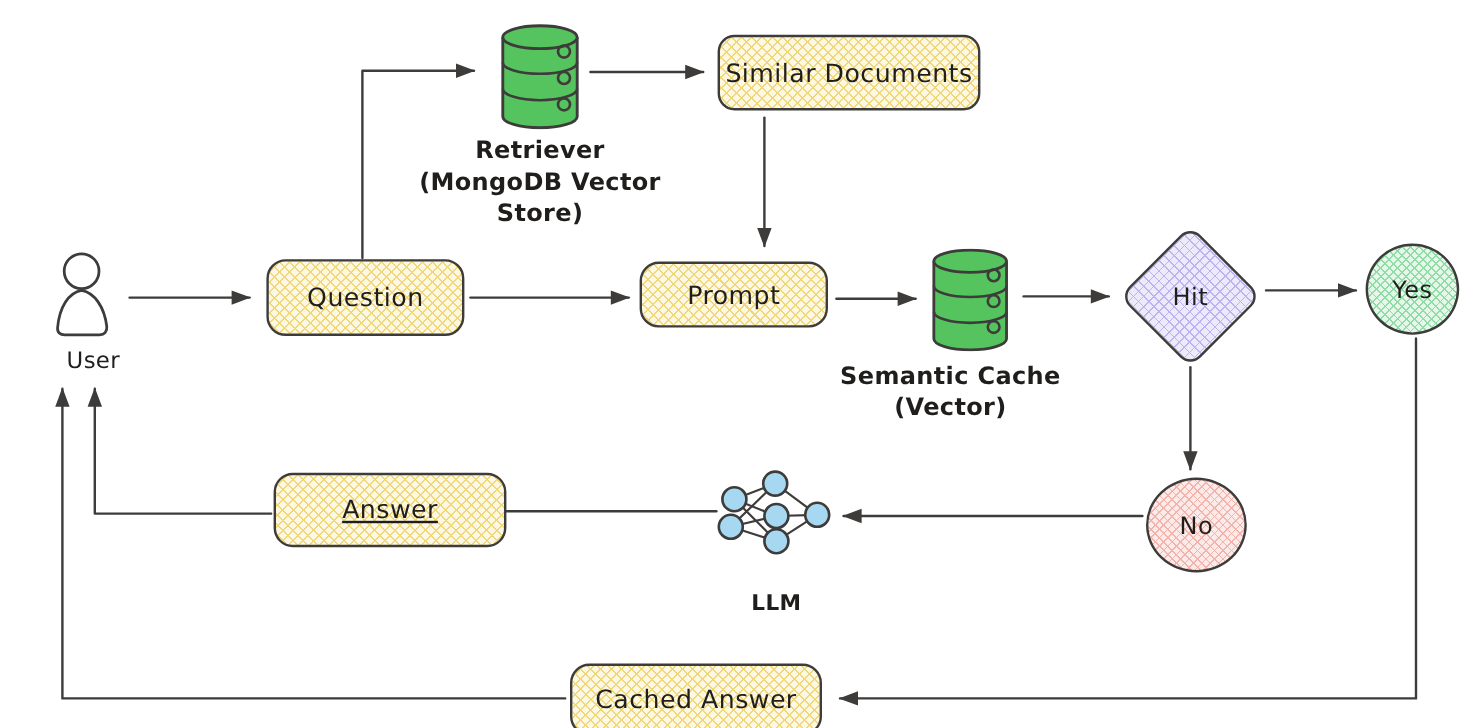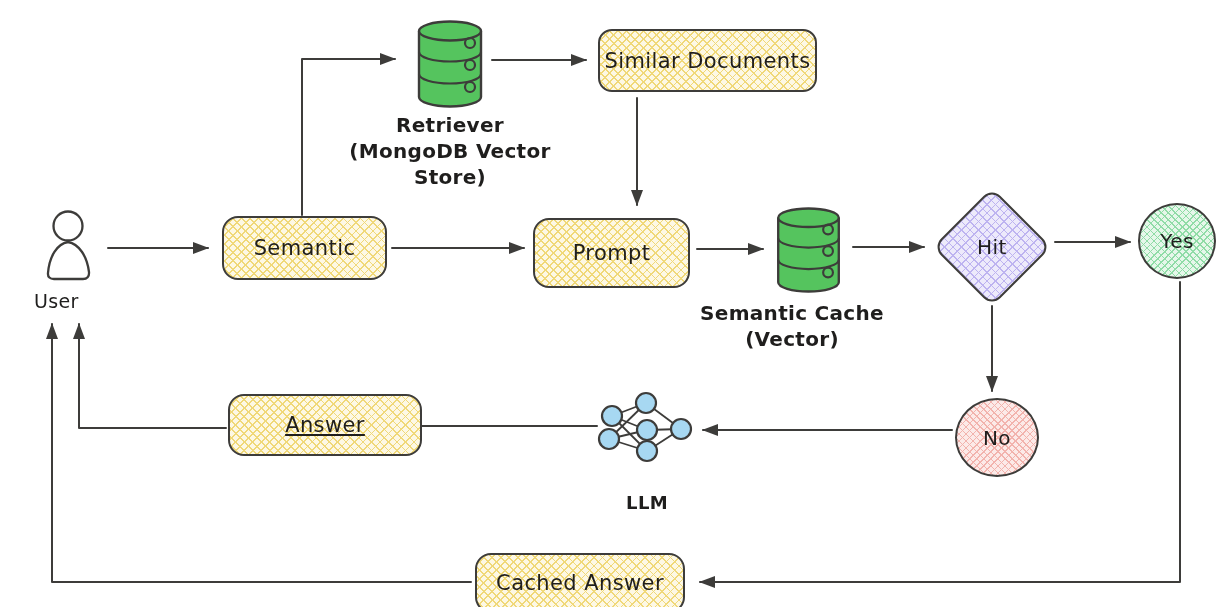--- a/index.html
+++ b/index.html
@@ -48,21 +48,21 @@
       repeating-linear-gradient(45deg, var(--no-hatch,#f2b3ad) 0 1px, transparent 1px 5px),
       repeating-linear-gradient(135deg, var(--no-hatch,#f2b3ad) 0 1px, transparent 1px 5px);
   }
   .caption{position:absolute;text-align:center;font-size:20px;letter-spacing:.3px;line-height:26px;font-weight:bold;}
   .caption .sub{display:block;}
   .cyl-fill{fill:var(--db-green,#55c45e);stroke:var(--outline,#2f2e2c);stroke-width:2.4;}
   .cyl-line{fill:none;stroke:var(--outline,#2f2e2c);stroke-width:2.2;}
   .person{fill:#fff;stroke:var(--outline,#3d3c3a);stroke-width:2.3;stroke-linejoin:round;}
   .nn-edge{stroke:var(--outline,#3d3c3a);stroke-width:1.8;}
   .nn-node{fill:var(--llm-node-fill,#a7d8f2);stroke:var(--outline,#2f2e2c);stroke-width:2.2;}
-  .small-label{position:absolute;text-align:left;font-size:19px;letter-spacing:.3px;}
+  .small-label{position:absolute;text-align:right;font-size:19px;letter-spacing:.3px;}
 </style>
 </head>
 <body>
 
 <div class="canvas">
 
   <svg class="wires" viewBox="0 0 1228 607">
     <defs>
       <marker id="arrow" markerUnits="userSpaceOnUse" markerWidth="20" markerHeight="16" refX="16" refY="7" orient="auto">
         <path d="M1,1 L17,7 L1,13 Z" fill="#3d3c3a"></path>
@@ -84,42 +84,42 @@
     <polyline points="471,582 52,582 52,324" marker-end="url(#arrow)"></polyline>
   </svg>
 
   <svg style="position:absolute;left:40px;top:210px;" width="58" height="80" viewBox="0 0 58 80">
     <circle class="person" cx="28" cy="16" r="14.5"></circle>
     <path class="person" d="M28,32 C17,34 9.5,46 8,63 C7.6,67 10,69 14,69 L43,69 C47,69 49.4,66.5 49,62 C47,46 39,34 28,32 Z"></path>
   </svg>
   <div class="small-label" style="left:34px;top:290px;width:66px;">User</div>
 
   <div class="node box" style="left:222px;top:216px;width:165px;height:64px;">
-    <span>Semantic</span>
+    <span>Question</span>
   </div>
 
   <svg style="position:absolute;left:415px;top:20px;" width="70" height="88" viewBox="0 0 70 88">
     <path class="cyl-fill" d="M4,11 L4,77 A31,9.5 0 0 0 66,77 L66,11"></path>
     <ellipse class="cyl-fill" cx="35" cy="11" rx="31" ry="9.5"></ellipse>
     <path class="cyl-line" d="M4,32 A31,9.5 0 0 0 66,32"></path>
     <path class="cyl-line" d="M4,54 A31,9.5 0 0 0 66,54"></path>
     <circle class="cyl-line" cx="55" cy="23" r="5"></circle>
     <circle class="cyl-line" cx="55" cy="45" r="5"></circle>
     <circle class="cyl-line" cx="55" cy="67" r="5"></circle>
   </svg>
   <div class="caption" style="left:320px;top:112px;width:260px;">
     <span>Retriever</span>
     <span class="sub">(MongoDB Vector Store)</span>
   </div>
 
   <div class="node box" style="left:598px;top:29px;width:219px;height:63px;border-radius:14px;">
     <span>Similar Documents</span>
   </div>
 
-  <div class="node box" style="left:533px;top:218px;width:157px;height:70px;">
+  <div class="node box" style="left:533px;top:218px;width:157px;height:55px;">
     <span>Prompt</span>
   </div>
 
   <svg style="position:absolute;left:772px;top:207px;" width="73" height="86" viewBox="0 0 70 88">
     <path class="cyl-fill" d="M4,11 L4,77 A31,9.5 0 0 0 66,77 L66,11"></path>
     <ellipse class="cyl-fill" cx="35" cy="11" rx="31" ry="9.5"></ellipse>
     <path class="cyl-line" d="M4,32 A31,9.5 0 0 0 66,32"></path>
     <path class="cyl-line" d="M4,54 A31,9.5 0 0 0 66,54"></path>
     <circle class="cyl-line" cx="55" cy="23" r="5"></circle>
     <circle class="cyl-line" cx="55" cy="45" r="5"></circle>

